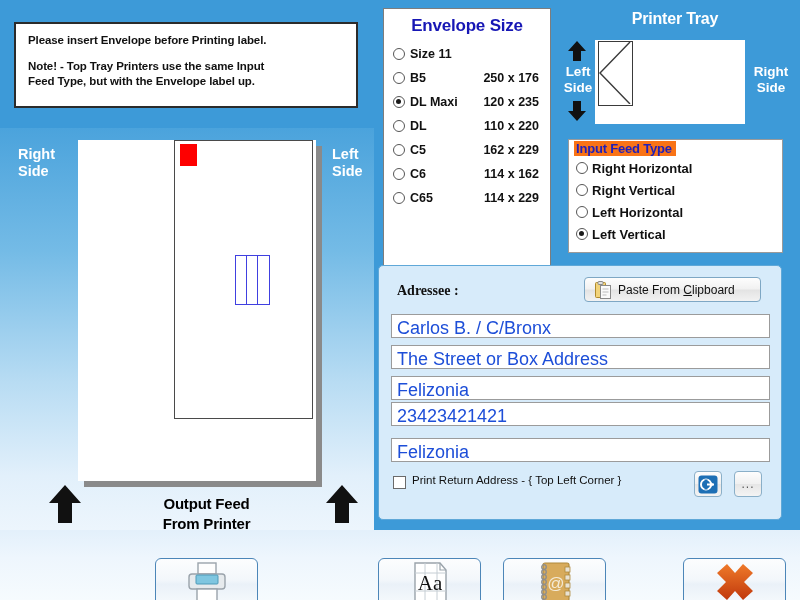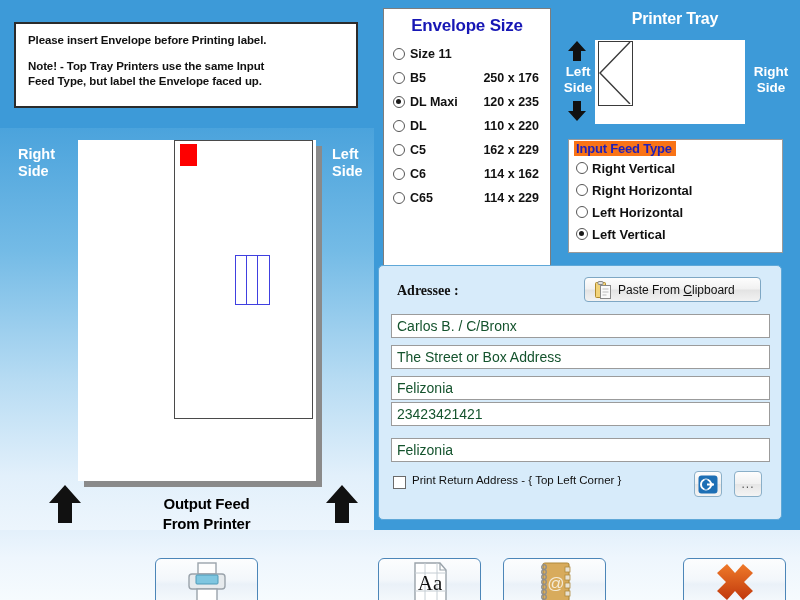--- a/index.html
+++ b/index.html
@@ -91,21 +91,21 @@
     position:absolute;left:205px;top:11px;width:177px;height:25px;
     background:linear-gradient(180deg,#fdfdfd 0%,#f1f1f1 48%,#e3e3e3 52%,#f2f2f2 100%);
     border:1px solid #7ea7c4;border-radius:4px;box-sizing:border-box;
     display:flex;align-items:center;
   }
   .paste-lbl{font-size:12px;color:#111;margin-left:6px;}
   .paste-lbl u{text-decoration:underline;}
   .addr-field{
     position:absolute;left:12px;width:379px;height:24px;
     background:#ffffff;border:1px solid #9b9b9b;box-sizing:border-box;
-    font-size:14px;color:#14532d;padding:3px 0 0 5px;white-space:nowrap;overflow:hidden;
+    font-size:18px;color:#1d4ed8;padding:3px 0 0 5px;white-space:nowrap;overflow:hidden;
   }
   .chk{
     position:absolute;left:14px;top:210px;width:13px;height:13px;
     background:#ffffff;border:1.4px solid #6a6a6a;box-sizing:border-box;
   }
   .chk-lbl{position:absolute;left:33px;top:208px;font-size:11.5px;color:#111;white-space:nowrap;}
   .mini-btn{
     position:absolute;width:28px;height:26px;border:1px solid #8aafc8;border-radius:4px;
     background:linear-gradient(180deg,#fdfdfd 0%,#f0f0f0 50%,#e6e6e6 52%,#f4f4f4 100%);
     box-sizing:border-box;display:flex;align-items:center;justify-content:center;
@@ -149,21 +149,21 @@
 
   <div class="bg-top"></div>
   <div class="bg-left"></div>
   <div class="bg-right"></div>
   <div class="bg-bottom"></div>
 
   <div class="note-box">
     <div class="note-line">Please insert Envelope before Printing label.</div>
     <div class="note-gap"></div>
     <div class="note-line">Note!  -  Top Tray Printers use the same Input</div>
-    <div class="note-line">Feed Type, but  label the Envelope faced up.</div>
+    <div class="note-line">Feed Type, but  with the Envelope label up.</div>
   </div>
 
   <div class="env-group">
     <div class="env-title">Envelope Size</div>
     <div class="env-list">
 
       <div class="radio-row">
         <span class="rad"></span>
         <span class="rad-lbl">Size 11</span>
         <span class="rad-dim"></span>
@@ -236,25 +236,25 @@
   </div>
   <div class="tray-side" style="left:746px;top:64px;width:50px;">
     <div>Right</div>
     <div>Side</div>
   </div>
 
   <div class="feed-group">
     <div class="feed-list">
       <div class="feed-row">
         <span class="rad"></span>
+        <span class="feed-lbl">Right Horizontal</span>
+      </div>
+      <div class="feed-row">
+        <span class="rad"></span>
         <span class="feed-lbl">Right Vertical</span>
-      </div>
-      <div class="feed-row">
-        <span class="rad"></span>
-        <span class="feed-lbl">Right Horizontal</span>
       </div>
       <div class="feed-row">
         <span class="rad"></span>
         <span class="feed-lbl">Left Horizontal</span>
       </div>
       <div class="feed-row">
         <span class="rad on"></span>
         <span class="feed-lbl">Left Vertical</span>
       </div>
     </div>

